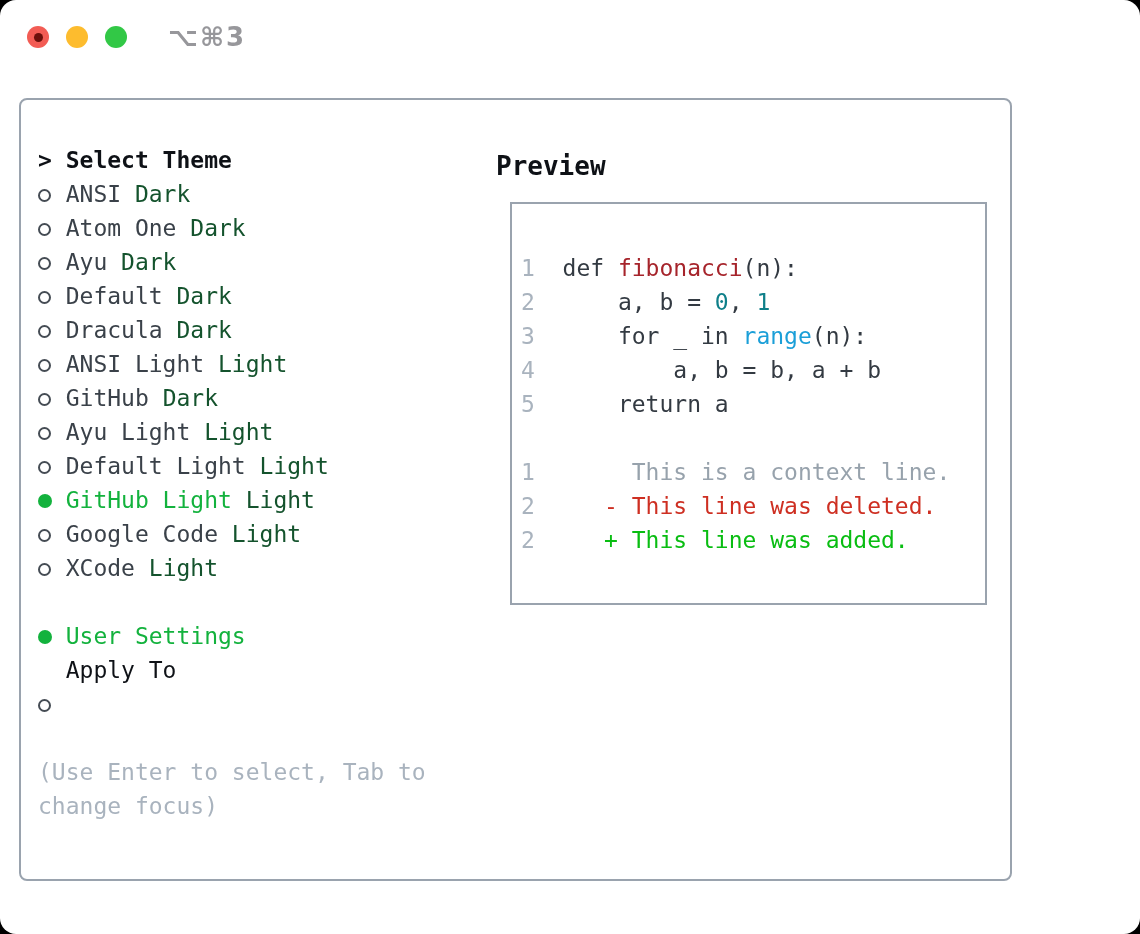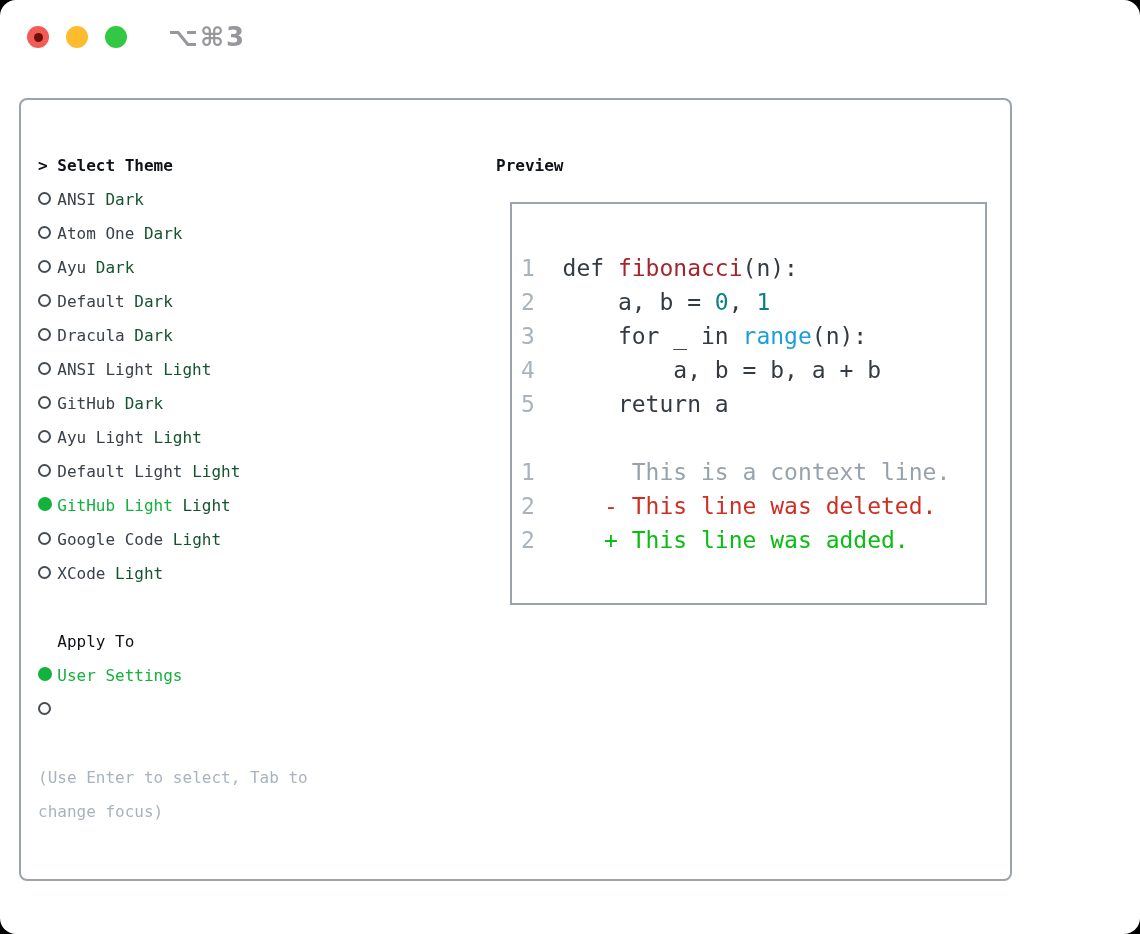--- a/index.html
+++ b/index.html
@@ -26,38 +26,38 @@
     font-weight:bold; font-size:26px; color:#97979b; letter-spacing:2px;
   }
 
   
   .panel {
     position:absolute; left:19px; top:98px; width:989px; height:779px;
     border:2px solid #9aa3ae; border-radius:8px; background:#fff;
   }
 
   
-  .list { position:absolute; left:38px; top:149px; font-size:16px; line-height:34px; color:#3a4149; }
+  .list { position:absolute; left:38px; top:143px; font-size:23px; line-height:34px; color:#3a4149; }
   .row { height:34px; white-space:pre; }
   .mk { display:inline-block; width:2ch; }
   .prompt { font-weight:bold; color:#0e1116; }
   .hdr { font-weight:bold; color:#0e1116; }
   .hdr2 { color:#0e1116; }
   .circle { display:inline-block; width:9px; height:9px; border:2.5px solid #454c54; border-radius:50%; }
   .circle.filled { width:14px; height:14px; border:0; background:#13b23d; }
   .nm { color:#3a4149; }
   .tag { color:#14532d; margin-left:1ch; }
   .row.sel .nm { color:#13b23d; }
   .help { color:#a9b3be; }
   .spacer { height:34px; }
 
   
   .preview-title {
     position:absolute; left:496px; top:149px; height:34px; line-height:34px;
-    font-size:16px; font-weight:bold; color:#0e1116;
+    font-size:26px; font-weight:bold; color:#0e1116;
   }
   .pbox {
     position:absolute; left:510px; top:202px; width:473px; height:399px;
     border:2px solid #9aa3ae; background:#fff;
   }
   .pcode { position:absolute; left:9px; top:47px; font-size:23px; line-height:34px; }
   .crow { height:34px; white-space:pre; }
   .ln { display:inline-block; width:2ch; margin-right:1ch; color:#a9b3be; }
   .sg { white-space:pre; }
   .plain    { color:#333a42; }
@@ -94,22 +94,22 @@
     <div class="row"><span class="mk"><span class="circle"></span></span><span class="nm">ANSI Light</span><span class="tag">Light</span></div>
     <div class="row"><span class="mk"><span class="circle"></span></span><span class="nm">GitHub</span><span class="tag">Dark</span></div>
     <div class="row"><span class="mk"><span class="circle"></span></span><span class="nm">Ayu Light</span><span class="tag">Light</span></div>
     <div class="row"><span class="mk"><span class="circle"></span></span><span class="nm">Default Light</span><span class="tag">Light</span></div>
     <div class="row sel"><span class="mk"><span class="circle filled"></span></span><span class="nm">GitHub Light</span><span class="tag">Light</span></div>
     <div class="row"><span class="mk"><span class="circle"></span></span><span class="nm">Google Code</span><span class="tag">Light</span></div>
     <div class="row"><span class="mk"><span class="circle"></span></span><span class="nm">XCode</span><span class="tag">Light</span></div>
 
     <div class="spacer"></div>
 
+    <div class="row sel"><span class="mk"><span class="circle filled"></span></span><span class="nm">User Settings</span></div>
     <div class="row"><span class="mk"></span><span class="hdr2">Apply To</span></div>
-    <div class="row sel"><span class="mk"><span class="circle filled"></span></span><span class="nm">User Settings</span></div>
     <div class="row"><span class="mk"><span class="circle"></span></span></div>
 
     <div class="spacer"></div>
 
     <div class="row help">(Use Enter to select, Tab to</div>
     <div class="row help">change focus)</div>
   </div>
 
   <div class="preview-title">Preview</div>
 

